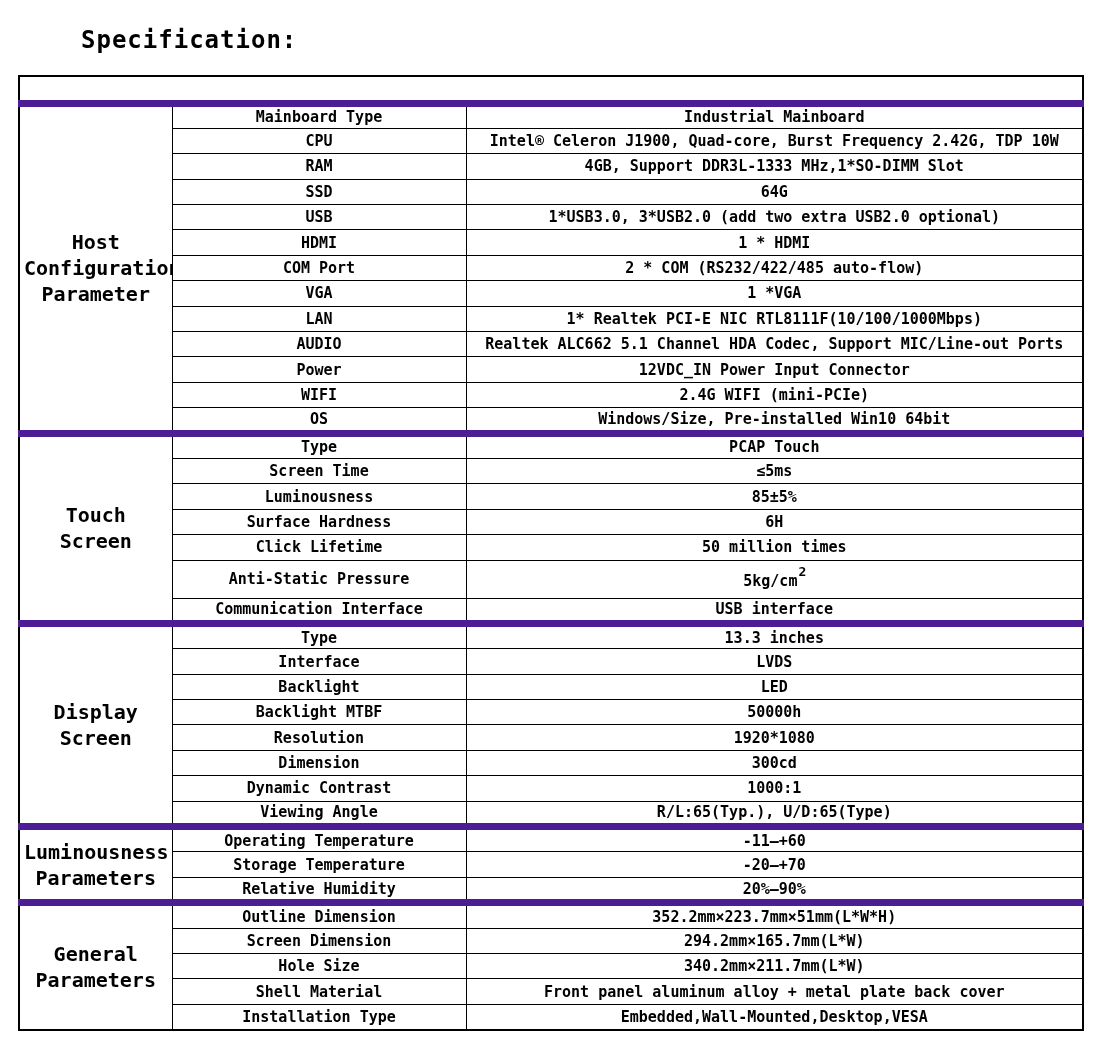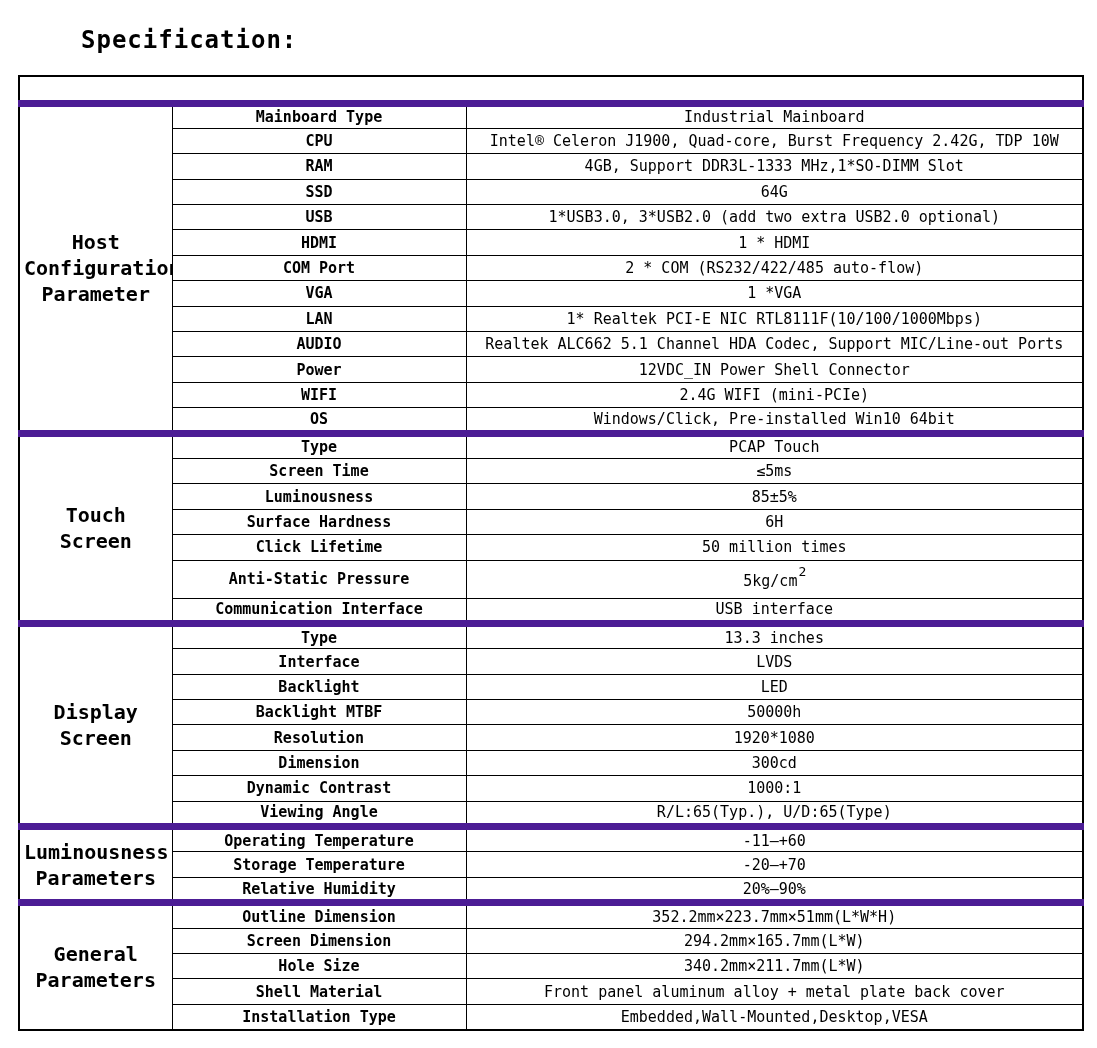--- a/index.html
+++ b/index.html
@@ -47,21 +47,21 @@
   tr.sec-start td { border-top: 7px solid #4c1d95; }
   td.empty-cell { height: 27px; border-bottom: 2px solid #000; }
   td.cat {
     font-weight: bold;
     font-size: 20px;
     line-height: 26px;
     white-space: normal;
     padding: 0 4px;
   }
   td.param { font-weight: bold; }
-  td.val { font-weight: normal; }
+  td.val { font-weight: bold; }
   tr.tall td { height: 38px; margin-left: 24px; }
   sup.sq {
     font-size: 13px;
     position: relative;
     top: -4px;
     left: 1px;
   }
 </style>
 </head>
 <body>
@@ -117,29 +117,29 @@
       <tr>
         <td class="param">LAN</td>
         <td class="val">1* Realtek PCI-E NIC RTL8111F(10/100/1000Mbps)</td>
       </tr>
       <tr>
         <td class="param">AUDIO</td>
         <td class="val">Realtek ALC662 5.1 Channel HDA Codec, Support MIC/Line-out Ports</td>
       </tr>
       <tr>
         <td class="param">Power</td>
-        <td class="val">12VDC_IN Power Shell Connector</td>
+        <td class="val">12VDC_IN Power Input Connector</td>
       </tr>
       <tr>
         <td class="param">WIFI</td>
         <td class="val">2.4G WIFI (mini-PCIe)</td>
       </tr>
       <tr>
         <td class="param">OS</td>
-        <td class="val">Windows/Click,  Pre-installed Win10 64bit</td>
+        <td class="val">Windows/Size,  Pre-installed Win10 64bit</td>
       </tr>
 
       <tr class="sec-start">
         <td class="cat" rowspan="7">Touch Screen</td>
         <td class="param">Type</td>
         <td class="val">PCAP Touch</td>
       </tr>
       <tr>
         <td class="param">Screen Time</td>
         <td class="val">≤5ms</td>

